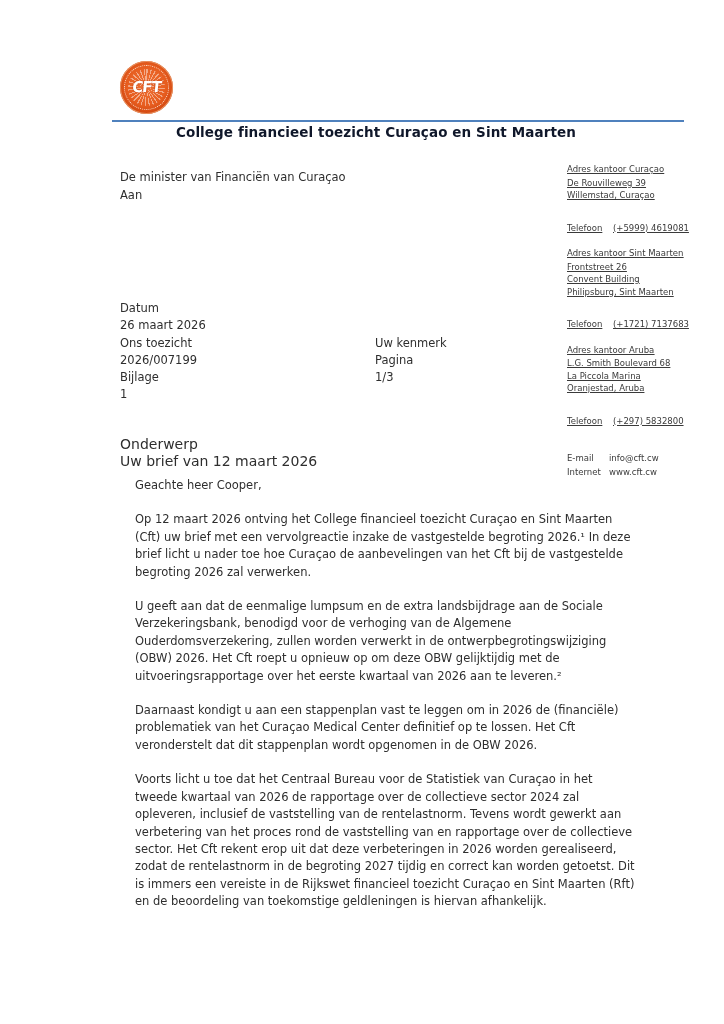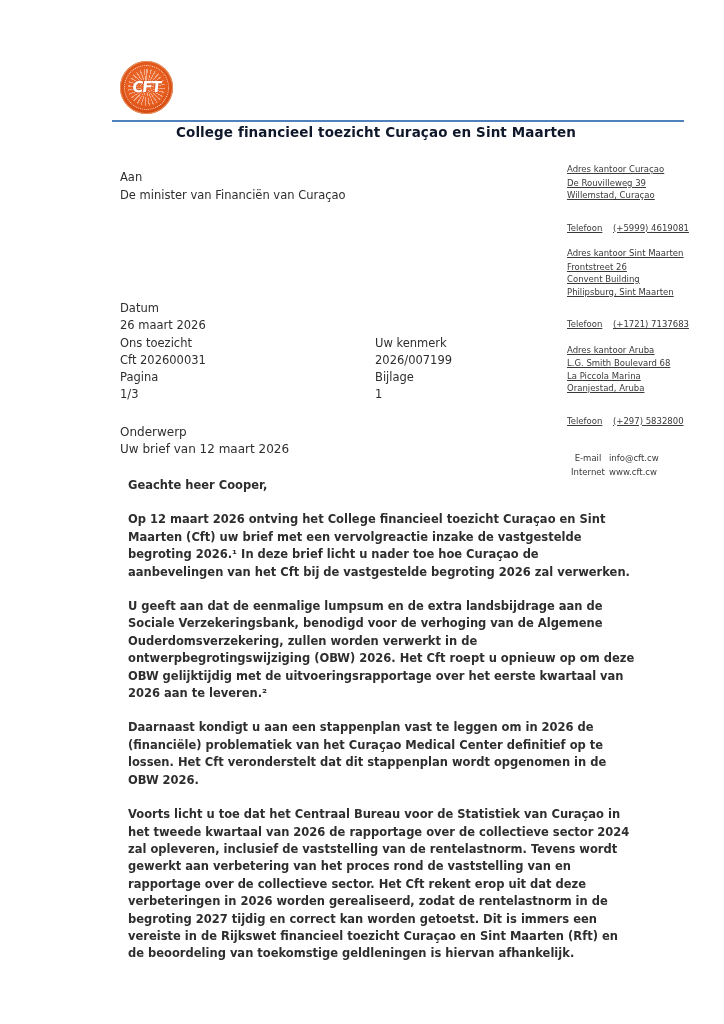--- a/index.html
+++ b/index.html
@@ -49,54 +49,54 @@
 
   
   .sidebar { position:absolute; left:567px; top:163px; width:140px; font-size:8.5px; line-height:12.5px; color:#3a3a3a; }
   .office { margin-bottom:13px;text-decoration:underline; }
   .office-title { text-decoration:underline; margin-bottom:1px; white-space:nowrap; }
   .office-line { white-space:nowrap; }
   .phone-row, .contact-row { display:flex; margin-top:20px; white-space:nowrap; }
   .phone-row .lbl { width:46px; }
   .contact-row { margin-top:1px; }
   .contact-row .lbl { width:42px; }
-  .contact-block { margin-top:25px;text-align:center; }
+  .contact-block { margin-top:25px; }
 
   
   .meta {
     position:absolute; left:120px; top:300px;
     display:grid; grid-template-columns:255px auto;
     font-size:11.5px; line-height:17.3px;
   }
   .meta div { white-space:nowrap; }
 
   
-  .subject { position:absolute; left:120px; top:424px; font-size:12px; line-height:17.3px; }
+  .subject { position:absolute; left:120px; top:436px; font-size:14px; line-height:17.3px; }
 
   
   .letter-body { position:absolute; left:120px; top:477px; width:517px; font-size:11.5px; line-height:17.4px; }
   .salutation { margin:0 0 13px 0; }
-  .letter-body p { margin:0 0 17px 8px;font-weight:bold; }
+  .letter-body p { margin:0 0 17px 15px; }
 </style>
 </head>
 <body>
 
 <div class="page">
 
   <div class="logo">
     <div class="rays"></div>
     <div class="ringtext"></div>
     <div class="logo-label">CFT</div>
   </div>
   <div class="org-title">College financieel toezicht Curaçao en Sint Maarten</div>
   <div class="head-rule"></div>
 
   <div class="addressee">
+    <div>De minister van Financiën van Curaçao</div>
     <div>Aan</div>
-    <div>De minister van Financiën van Curaçao</div>
   </div>
 
   <aside class="sidebar">
     <div class="office">
       <div class="office-title">Adres kantoor Curaçao</div>
       <div class="office-line">De Rouvilleweg 39</div>
       <div class="office-line">Willemstad, Curaçao</div>
       <div class="phone-row">
         <span class="lbl">Telefoon</span>
         <span>(+5999) 4619081</span>
@@ -134,21 +134,20 @@
     </div>
   </aside>
 
   <div class="meta">
     <div>Datum</div>
     <div></div>
     <div>26 maart 2026</div>
     <div></div>
     <div>Ons toezicht</div>
     <div>Uw kenmerk</div>
-    <div>Cft 202600031</div>
     <div>2026/007199</div>
     <div>Pagina</div>
     <div>Bijlage</div>
     <div>1/3</div>
     <div>1</div>
   </div>
 
   <div class="subject">
     <div>Onderwerp</div>
     <div>Uw brief van 12 maart 2026</div>

